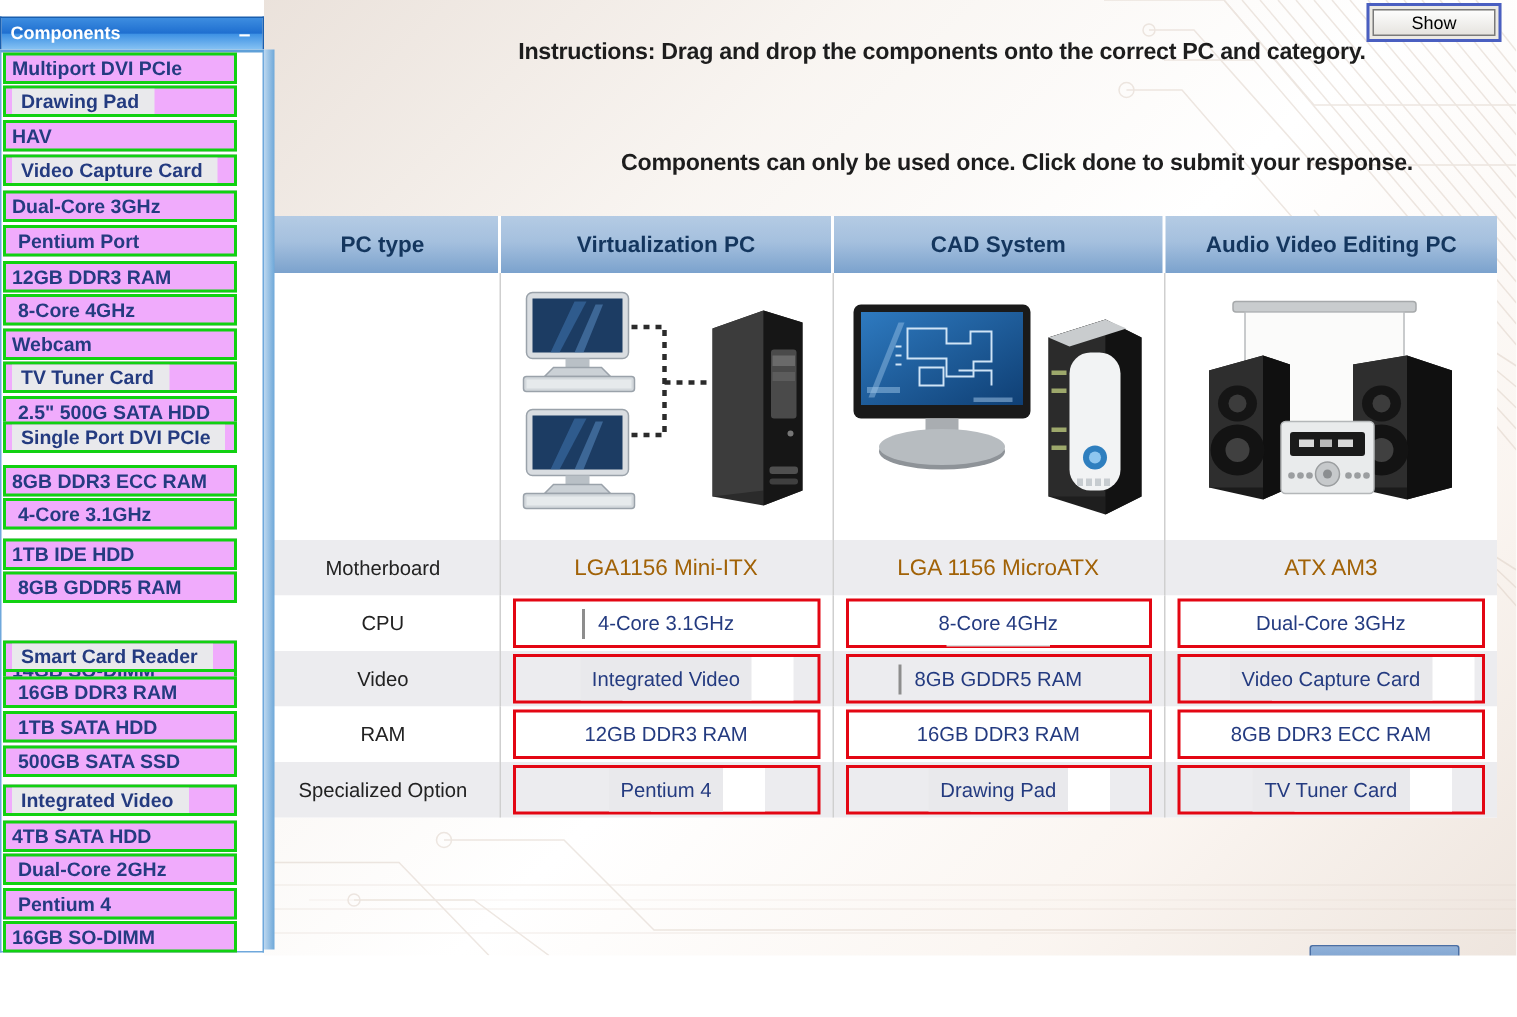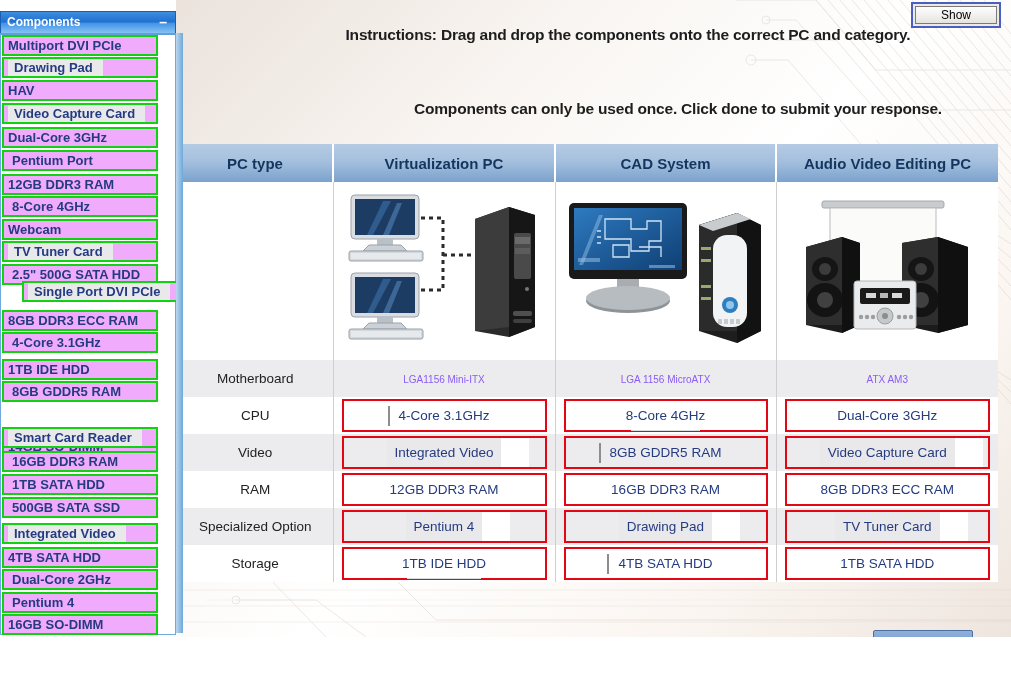--- a/index.html
+++ b/index.html
@@ -126,21 +126,21 @@
     text-align: left;
     white-space: nowrap;
   }
 
   tr.shade td { background: #ececef; }
   tr.plain td { background: #ffffff; }
 
   tr.data-row td { height: 37px; text-align: center; padding: 0 4px; }
 
   
-  .mb-text { font-size: 10px; color: #8b5cf6; }
+  .mb-text { font-size: 15px; color: #a16207; }
 
   
   .drop {
     position: relative;
     display: block;
     margin: 0 4px;
     border: 2px solid #e30613;
     background: transparent;
     height: 33px;
     line-height: 29px;
@@ -500,32 +500,20 @@
             <td>
               <span class="drop pill"><span class="inner">Pentium 4</span></span>
             </td>
             <td>
               <span class="drop pill"><span class="inner">Drawing Pad</span></span>
             </td>
             <td>
               <span class="drop pill"><span class="inner">TV Tuner Card</span></span>
             </td>
           </tr>
-          <tr class="data-row plain">
-            <td class="rowlabel">Storage</td>
-            <td>
-              <span class="drop ghost"><span class="inner">1TB IDE HDD</span></span>
-            </td>
-            <td>
-              <span class="drop bar"><span class="inner">4TB SATA HDD</span></span>
-            </td>
-            <td>
-              <span class="drop plain"><span class="inner">1TB SATA HDD</span></span>
-            </td>
-          </tr>
         </tbody>
     </table>
 
     <div id="done-btn"></div>
   </div>
 
   <div id="panel">
     <div id="panel-title">
       <span>Components</span>
       <span id="panel-min">–</span>
@@ -535,21 +523,21 @@
         <div class="comp pill indent" style="top: 22px;"><span class="lbl">Drawing Pad</span></div>
         <div class="comp" style="top: 45px;"><span class="lbl">HAV</span></div>
         <div class="comp pill indent" style="top: 68px;"><span class="lbl">Video Capture Card</span></div>
         <div class="comp" style="top: 92px;"><span class="lbl">Dual-Core 3GHz</span></div>
         <div class="comp indent" style="top: 115px;"><span class="lbl">Pentium Port</span></div>
         <div class="comp" style="top: 139px;"><span class="lbl">12GB DDR3 RAM</span></div>
         <div class="comp indent" style="top: 161px;"><span class="lbl">8-Core 4GHz</span></div>
         <div class="comp" style="top: 184px;"><span class="lbl">Webcam</span></div>
         <div class="comp pill indent" style="top: 206px;"><span class="lbl">TV Tuner Card</span></div>
         <div class="comp indent" style="top: 229px;"><span class="lbl">2.5" 500G SATA HDD</span></div>
-        <div class="comp pill indent" style="top: 246px; margin-left: 20px;"><span class="lbl">Single Port DVI PCIe</span></div>
+        <div class="comp pill indent" style="top: 246px;"><span class="lbl">Single Port DVI PCIe</span></div>
         <div class="comp" style="top: 275px;"><span class="lbl">8GB DDR3 ECC RAM</span></div>
         <div class="comp indent" style="top: 297px;"><span class="lbl">4-Core 3.1GHz</span></div>
         <div class="comp" style="top: 324px;"><span class="lbl">1TB IDE HDD</span></div>
         <div class="comp indent" style="top: 346px;"><span class="lbl">8GB GDDR5 RAM</span></div>
         <div class="comp" style="top: 370px; margin-top: 31px;"><span class="lbl">14GB SO-DIMM</span></div>
         <div class="comp pill indent" style="top: 392px;"><span class="lbl">Smart Card Reader</span></div>
         <div class="comp indent" style="top: 416px;"><span class="lbl">16GB DDR3 RAM</span></div>
         <div class="comp indent" style="top: 439px;"><span class="lbl">1TB SATA HDD</span></div>
         <div class="comp indent" style="top: 462px;"><span class="lbl">500GB SATA SSD</span></div>
         <div class="comp pill indent" style="top: 488px;"><span class="lbl">Integrated Video</span></div>

